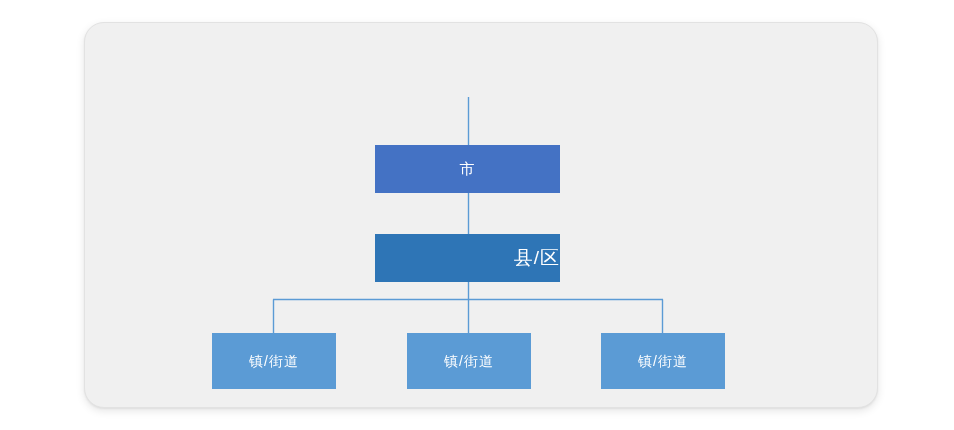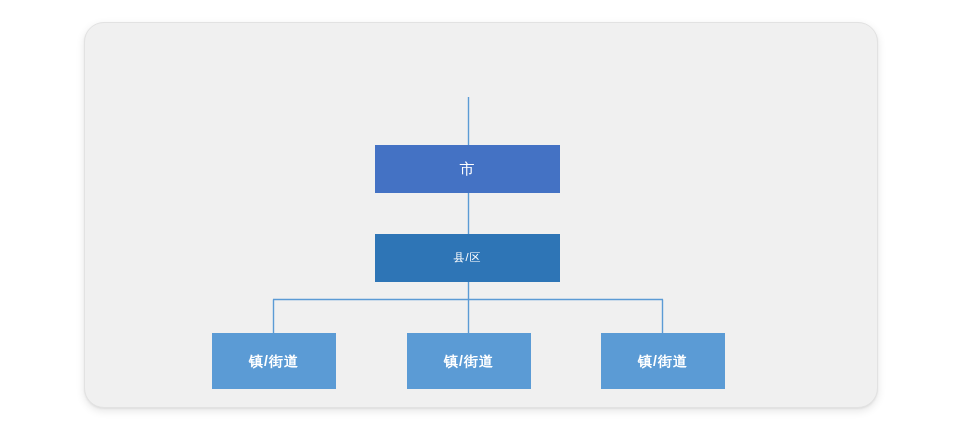--- a/index.html
+++ b/index.html
@@ -73,29 +73,29 @@
     width: 185px;
     height: 48px;
     font-size: 15px;
   }
 
   .node-level-3 {
     left: 375px;
     top: 234px;
     width: 185px;
     height: 48px;
-    font-size: 11px;
+    font-size: 19px;
+    justify-content: flex-end;
   }
 
   .node-level-4 {
     top: 333px;
     width: 124px;
     height: 56px;
     font-size: 14px;
-    font-weight: bold;
   }
 
   .node-leaf-1 { left: 212px; }
   .node-leaf-2 { left: 407px; }
   .node-leaf-3 { left: 601px; }
 </style>
 </head>
 <body>
 
 <div id="canvas">

